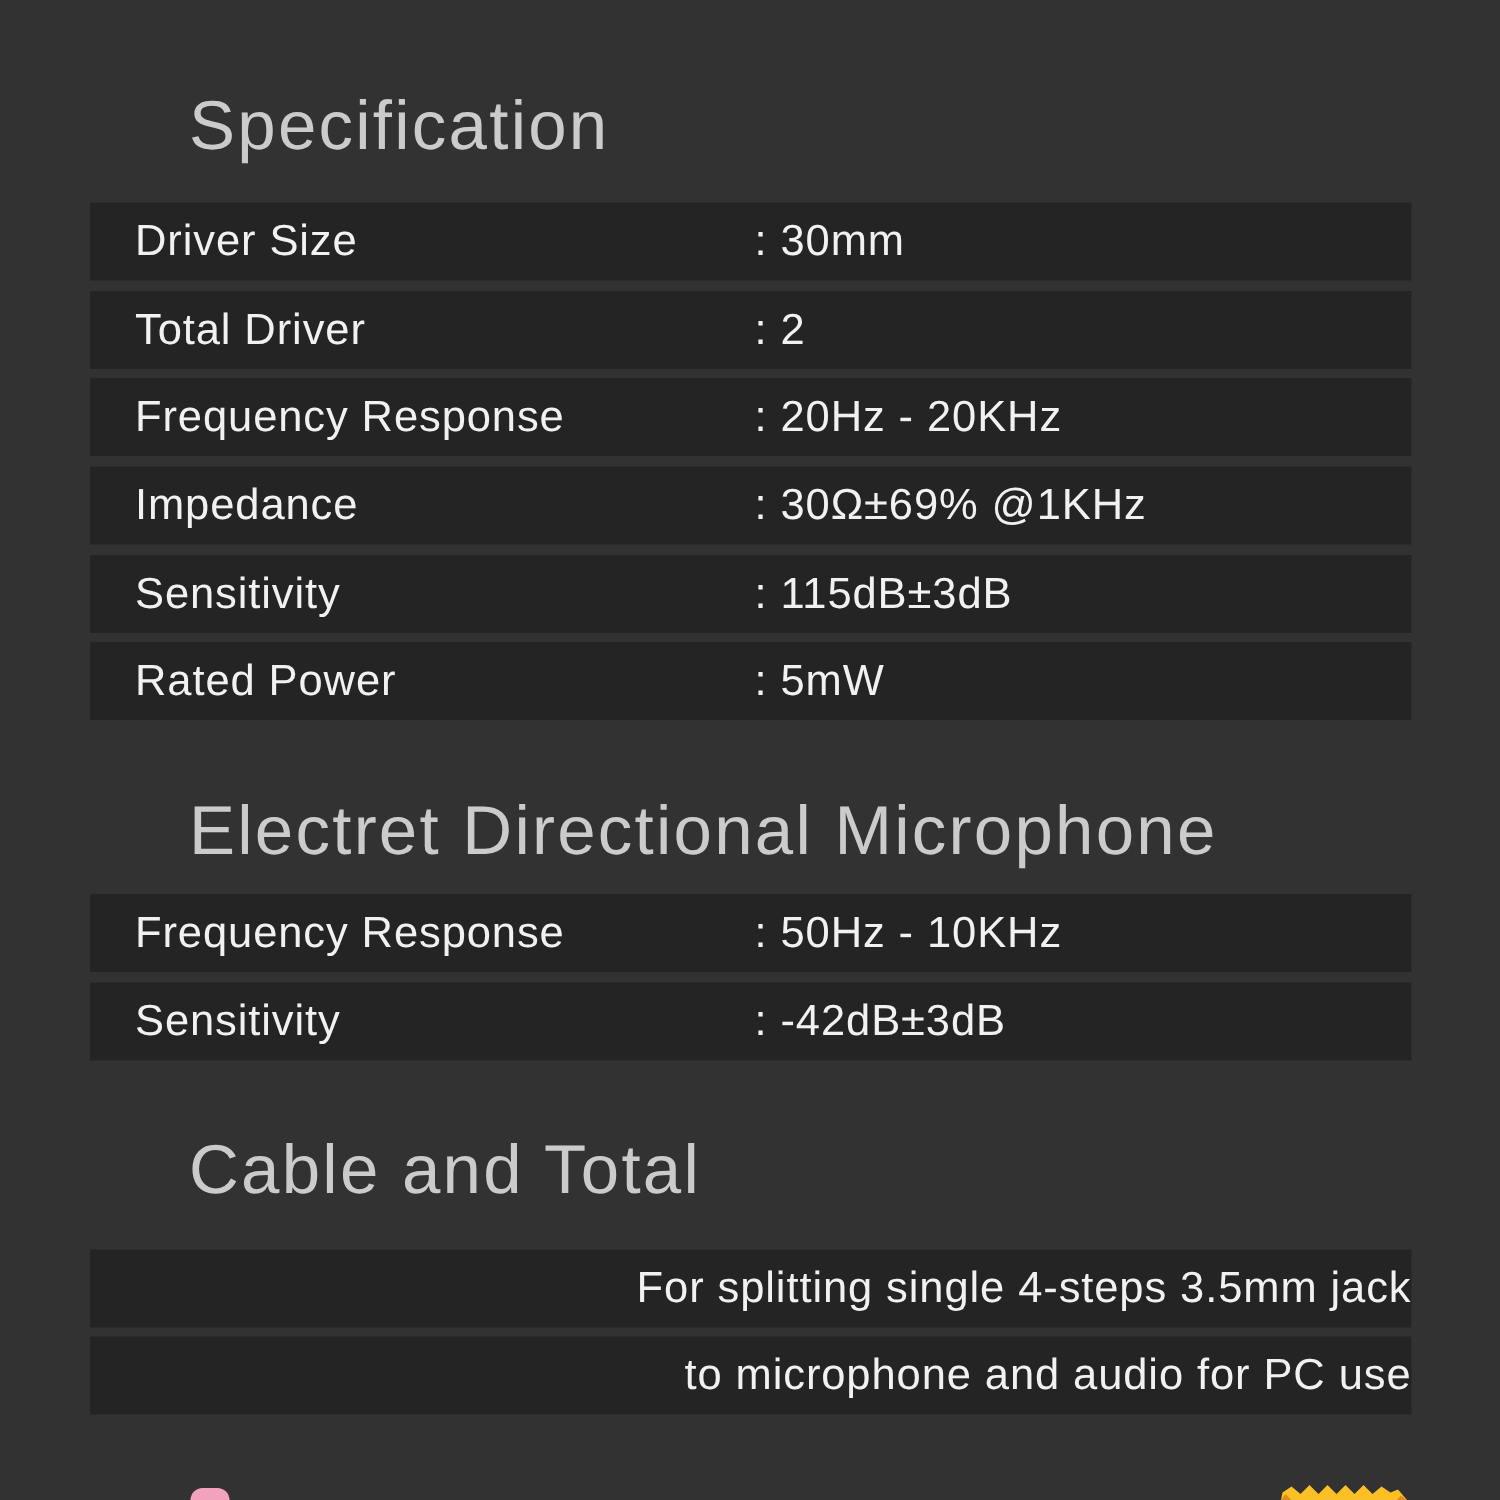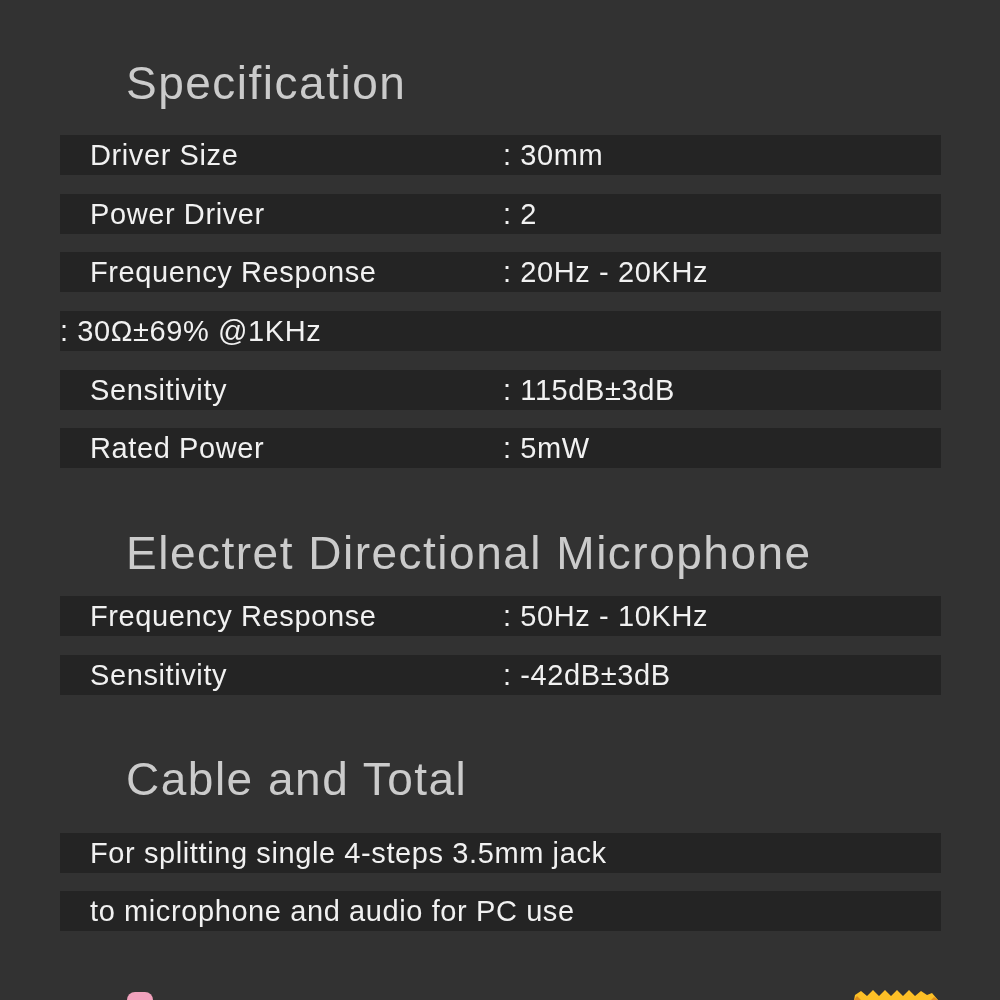--- a/index.html
+++ b/index.html
@@ -28,29 +28,30 @@
     font-weight:300;
     letter-spacing:1.5px;
     line-height:1.1;
     white-space:nowrap;
     margin-left:36px;
   }
   .row{
     position:absolute;
     left:60px;
     width:881px;
-    height:40px;
+    height:52px;
     background:var(--band-color);
     display:flex;
     align-items:center;
     color:var(--text-color);
     font-size:29px;
     font-weight:300;
     letter-spacing:0.6px;
     white-space:nowrap;
+    justify-content:flex-end;
   }
   .row .lbl{margin-left:30px;width:413px;flex:0 0 auto;}
   .row .val{flex:1 1 auto;}
   .row.fullline .lbl{width:auto;}
   .decor{position:absolute;bottom:0;}
   .petal{
     left:127px;
     width:26px;
     height:8px;
     border-radius:13px 13px 0 0;
@@ -63,28 +64,29 @@
 
 <div class="sheet">
 
   <h2 class="section-title" style="top:58px">Specification</h2>
 
   <div class="row" style="top:135px">
     <span class="lbl">Driver Size</span>
     <span class="val">: 30mm</span>
   </div>
   <div class="row" style="top:194px">
-    <span class="lbl">Power Driver</span>
+    <span class="lbl">Total Driver</span>
     <span class="val">: 2</span>
   </div>
   <div class="row" style="top:252px">
     <span class="lbl">Frequency Response</span>
     <span class="val">: 20Hz - 20KHz</span>
   </div>
   <div class="row" style="top:311px">
+    <span class="lbl">Impedance</span>
     <span class="val">: 30Ω±69% @1KHz</span>
   </div>
   <div class="row" style="top:370px">
     <span class="lbl">Sensitivity</span>
     <span class="val">: 115dB±3dB</span>
   </div>
   <div class="row" style="top:428px">
     <span class="lbl">Rated Power</span>
     <span class="val">: 5mW</span>
   </div>

